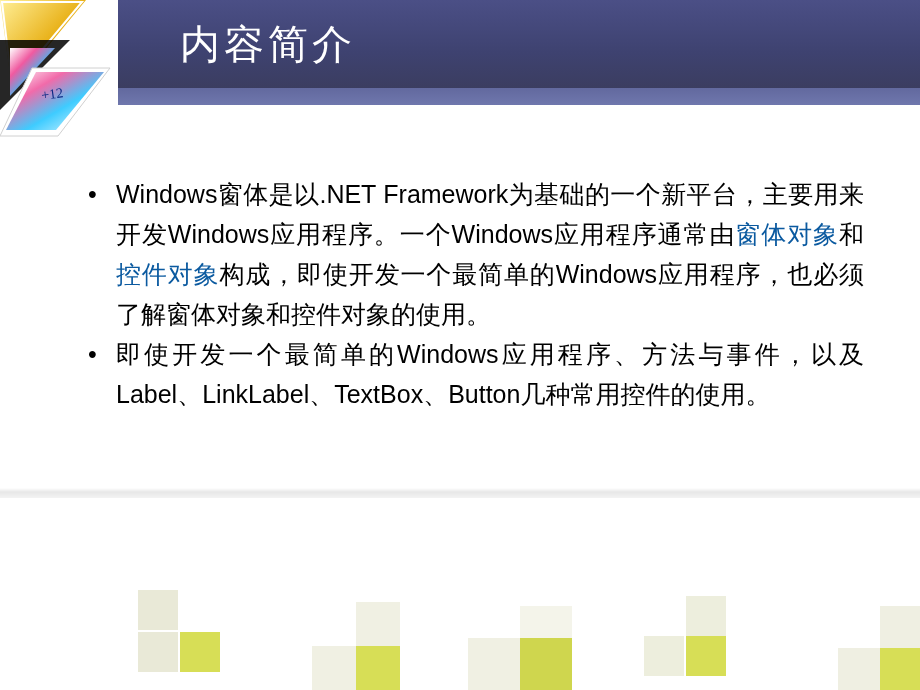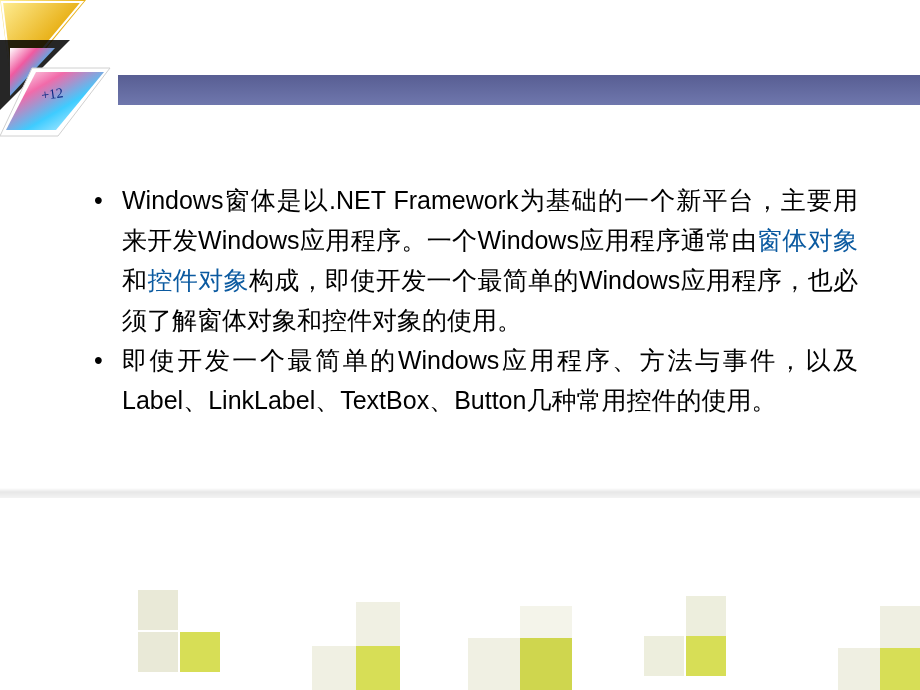--- a/index.html
+++ b/index.html
@@ -61,21 +61,21 @@
   }
 
   
   .body {
     position: absolute;
     left: 70px;
     right: 50px;
     top: 168px;
   }
   ul.bullets {
-    margin: 12px;
+    margin: 6px;
     padding: 0;
     list-style: none;
   }
   ul.bullets > li {
     position: relative;
     padding-left: 40px;
     font-size: 25px;
     line-height: 40px;
     color: #000000;
     font-family: "SimSun", "Microsoft YaHei", sans-serif;
@@ -110,20 +110,23 @@
   }
   .px-el {
     position: absolute;
   }
 </style>
 </head>
 <body>
 
 <div class="title-bar">
   <div class="title-strip-edge"></div>
+  <div class="title-strip">
+    <span class="title-text">内容简介</span>
+  </div>
 </div>
 
 <svg class="corner-art" viewBox="0 0 120 140">
   <defs>
     <linearGradient id="gold" x1="0" y1="0" x2="1" y2="1">
       <stop offset="0" stop-color="#fff09a"></stop>
       <stop offset="0.5" stop-color="#e9b21a"></stop>
       <stop offset="1" stop-color="#b87c00"></stop>
     </linearGradient>
     <linearGradient id="cd" x1="0" y1="0" x2="1" y2="1">

